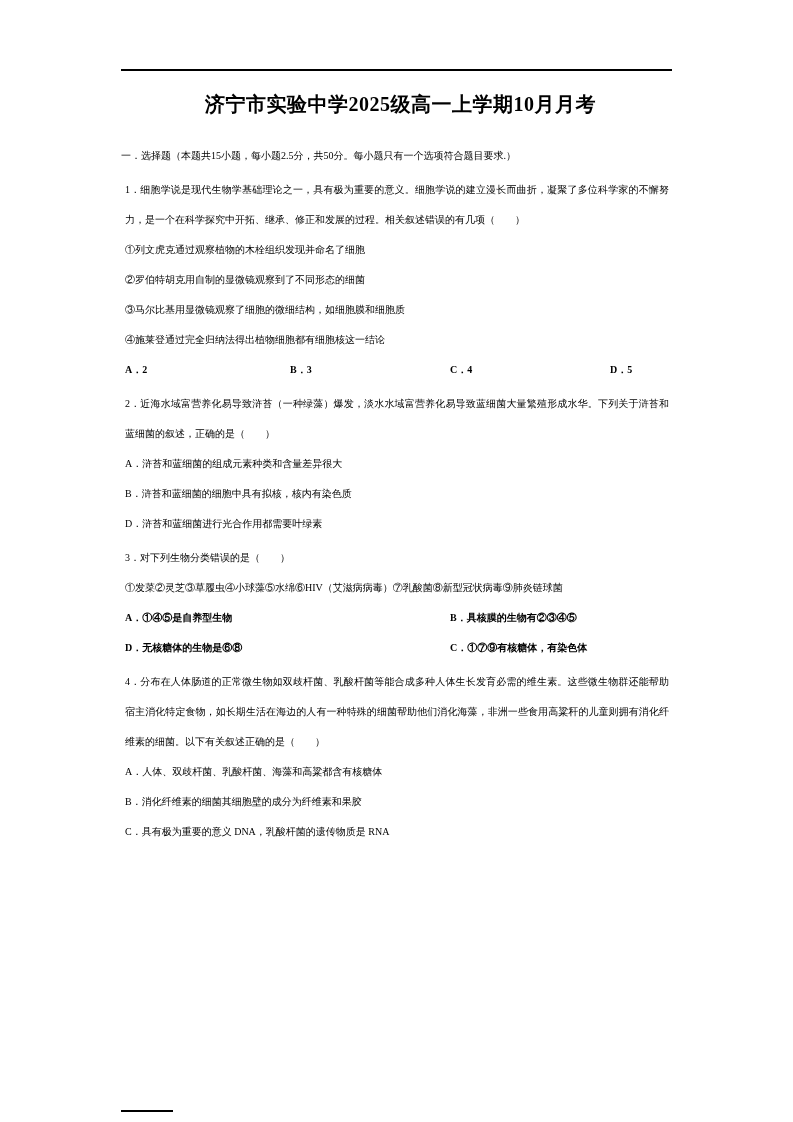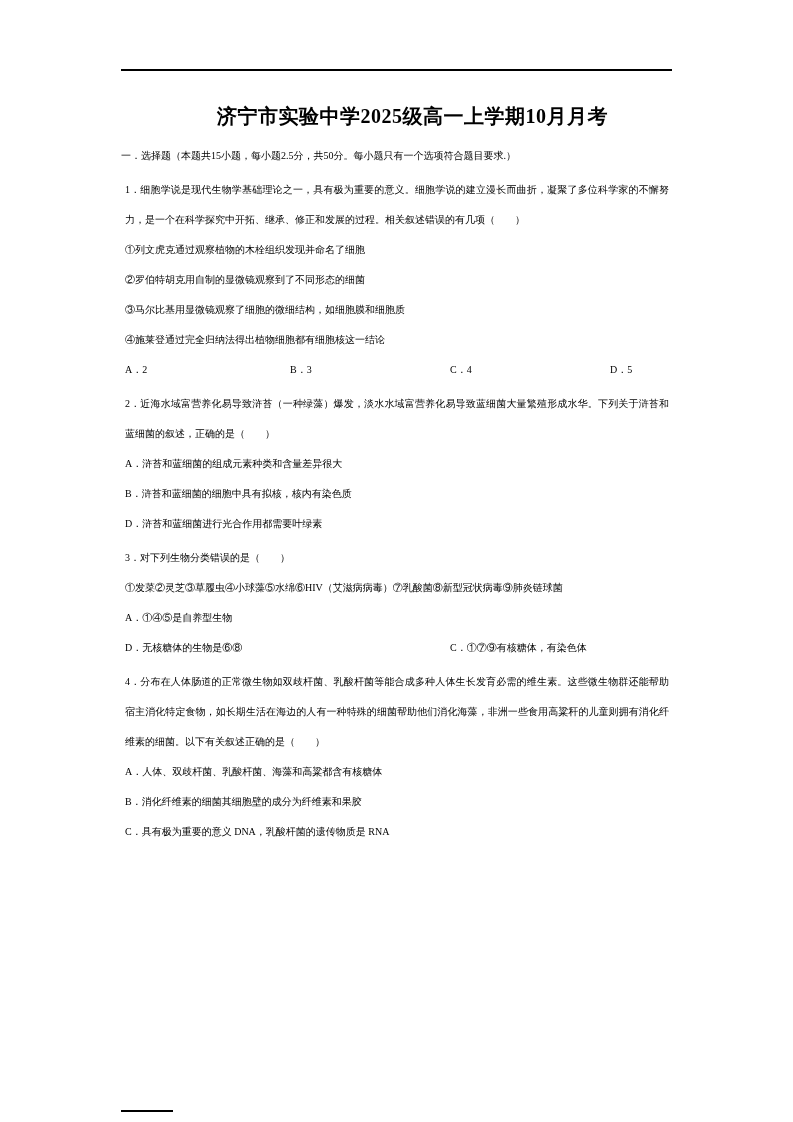--- a/index.html
+++ b/index.html
@@ -20,21 +20,21 @@
     top: 69px;
     width: 551px;
     height: 2px;
     background: #000;
   }
   .title {
     position: absolute;
     left: 121px;
     top: 86px;
     width: 551px;
-    margin: 16px;
+    margin: 4px;
     text-align: center;
     font-size: 20px;
     font-weight: bold;
     line-height: 28px;
     letter-spacing: 0.5px;
   }
   .content {
     position: absolute;
     left: 121px;
     top: 141px;
@@ -43,21 +43,21 @@
     line-height: 30px;
     text-align: justify;
     text-justify: inter-ideograph;
     word-break: break-all;
   }
   .para { margin: 0; }
   .question { margin: 4px; }
   .opt-row { display: grid; line-height: 30px; }
   .cols-4 { grid-template-columns: 165px 160px 160px 1fr; }
   .cols-2 { grid-template-columns: 325px 1fr; }
-  .opt { white-space: nowrap; }
+  .opt { white-space: nowrap; font-weight: bold; }
   .bottom-fragment {
     position: absolute;
     left: 121px;
     top: 1110px;
     width: 52px;
     height: 2px;
     background: #000;
   }
 </style>
 </head>
@@ -92,20 +92,21 @@
       <p class="para">A．浒苔和蓝细菌的组成元素种类和含量差异很大</p>
       <p class="para">B．浒苔和蓝细菌的细胞中具有拟核，核内有染色质</p>
       <p class="para">D．浒苔和蓝细菌进行光合作用都需要叶绿素</p>
     </div>
 
     <div class="question">
       <p class="para">3．对下列生物分类错误的是（　　）</p>
       <p class="para">①发菜②灵芝③草履虫④小球藻⑤水绵⑥HIV（艾滋病病毒）⑦乳酸菌⑧新型冠状病毒⑨肺炎链球菌</p>
       <div class="opt-row cols-2">
         <span class="opt">A．①④⑤是自养型生物</span>
+        <span class="opt">B．具核膜的生物有②③④⑤</span>
       </div>
       <div class="opt-row cols-2">
         <span class="opt">D．无核糖体的生物是⑥⑧</span>
         <span class="opt">C．①⑦⑨有核糖体，有染色体</span>
       </div>
     </div>
 
     <div class="question">
       <p class="para">4．分布在人体肠道的正常微生物如双歧杆菌、乳酸杆菌等能合成多种人体生长发育必需的维生素。这些微生物群还能帮助宿主消化特定食物，如长期生活在海边的人有一种特殊的细菌帮助他们消化海藻，非洲一些食用高粱秆的儿童则拥有消化纤维素的细菌。以下有关叙述正确的是（　　）</p>
       <p class="para">A．人体、双歧杆菌、乳酸杆菌、海藻和高粱都含有核糖体</p>

